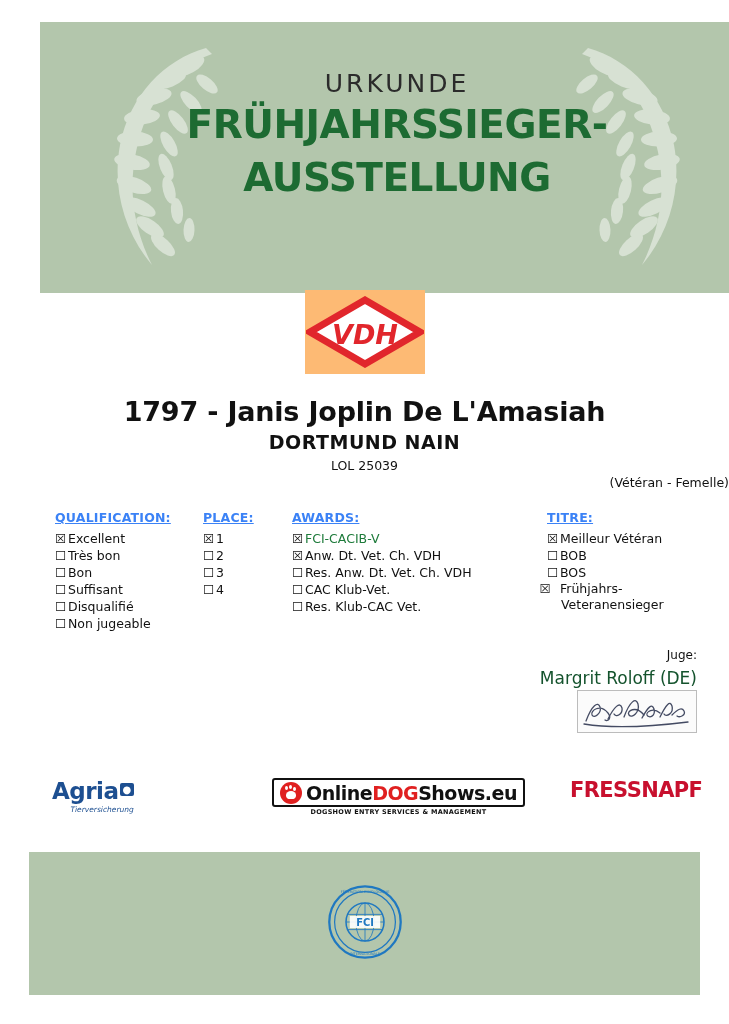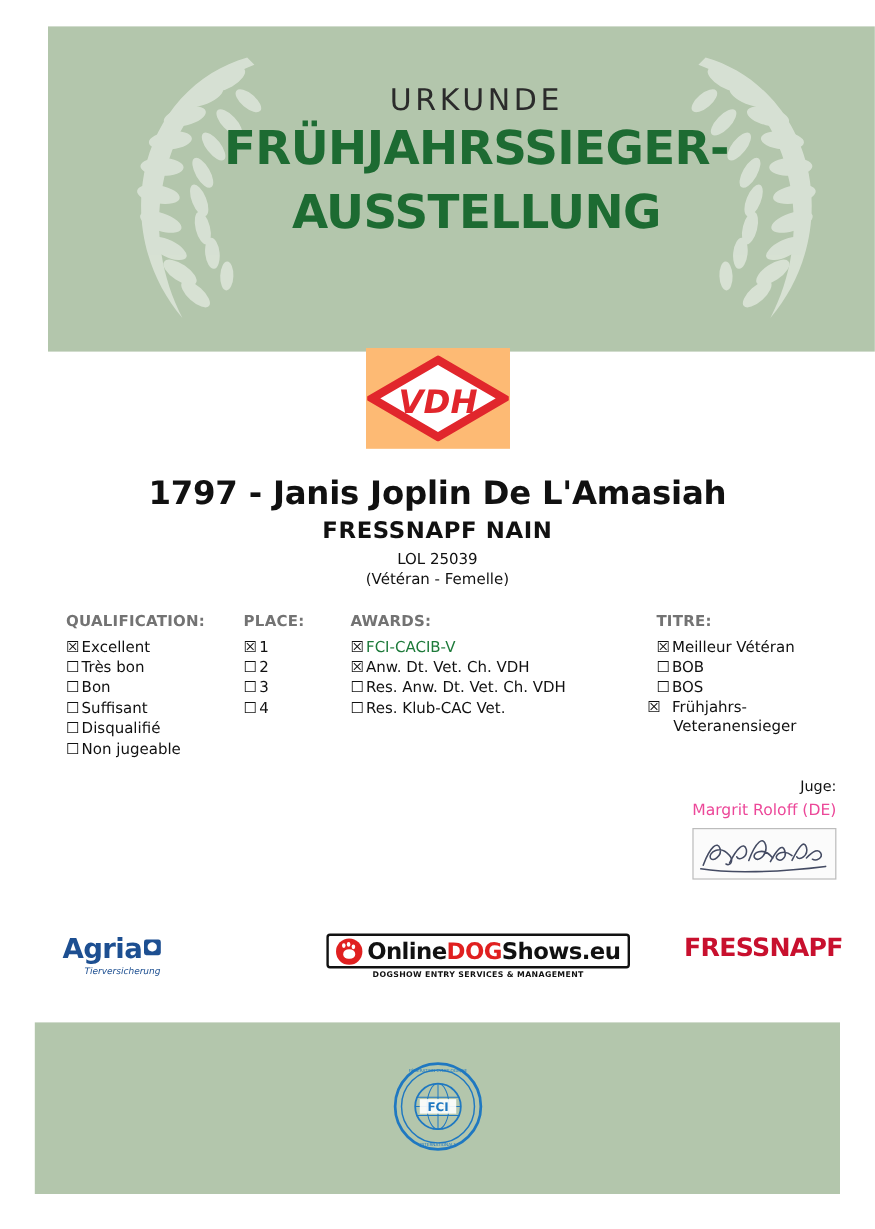--- a/index.html
+++ b/index.html
@@ -103,20 +103,21 @@
   }
   .regnum {
     margin-top: 5px;
     font-size: 12.5px;
     color: #111;
   }
   .classinfo {
     margin-top: 2px;
     font-size: 12.5px;
     color: #111;
+    text-align: right;
   }
 
   
   .cols {
     position: absolute;
     top: 510px;
     left: 0;
     right: 0;
     height: 130px;
   }
@@ -125,21 +126,22 @@
     top: 0;
   }
   .col-qual  { left: 55px;  width: 145px; }
   .col-place { left: 203px; width: 80px; }
   .col-award { left: 292px; width: 215px; }
   .col-title { left: 547px; width: 175px; }
 
   .col-head {
     font-size: 12.5px;
     font-weight: bold;
-    color: #737373;
+    color: #3b82f6;
+    text-decoration: underline;
     margin-bottom: 5px;
     letter-spacing: 0.2px;
   }
   .opt {
     font-size: 12.5px;
     line-height: 17px;
     color: #111;
     white-space: nowrap;
   }
   .opt .box {
@@ -157,22 +159,22 @@
     right: 32px;
     top: 648px;
     font-size: 12px;
     color: #111;
     text-align: right;
   }
   .judge-name {
     position: absolute;
     right: 32px;
     top: 668px;
-    font-size: 13px;
-    color: #ec4899;
+    font-size: 17px;
+    color: #14532d;
     text-align: right;
   }
   .signature {
     position: absolute;
     right: 32px;
     top: 690px;
     width: 118px;
     height: 41px;
     border: 1px solid #bcbcbc;
     background: #fbfbfb;
@@ -363,21 +365,21 @@
 
   <div class="vdh-wrap">
     <svg width="118" height="72" viewBox="0 0 118 72" xmlns="http://www.w3.org/2000/svg">
       <polygon points="59,4 114,36 59,68 4,36" fill="#ffffff" stroke="#e1262c" stroke-width="7"></polygon>
       <text x="59" y="48" font-family="DejaVu Sans, sans-serif" font-size="27" font-weight="bold" font-style="italic" fill="#e1262c" text-anchor="middle">VDH</text>
     </svg>
   </div>
 
   <div class="dog-block">
     <div class="dog-name">1797 - Janis Joplin De L'Amasiah</div>
-    <div class="breed">FRESSNAPF NAIN</div>
+    <div class="breed">DORTMUND NAIN</div>
     <div class="regnum">LOL 25039</div>
     <div class="classinfo">(Vétéran - Femelle)</div>
   </div>
 
   <div class="cols">
 
     <div class="col col-qual">
       <div class="col-head">QUALIFICATION:</div>
       <div class="opt"><span class="box">☒</span><span>Excellent</span></div>
       <div class="opt"><span class="box">☐</span><span>Très bon</span></div>
@@ -393,20 +395,21 @@
       <div class="opt"><span class="box">☐</span><span>2</span></div>
       <div class="opt"><span class="box">☐</span><span>3</span></div>
       <div class="opt"><span class="box">☐</span><span>4</span></div>
     </div>
 
     <div class="col col-award">
       <div class="col-head">AWARDS:</div>
       <div class="opt"><span class="box">☒</span><span class="fci-green">FCI-CACIB-V</span></div>
       <div class="opt"><span class="box">☒</span><span>Anw. Dt. Vet. Ch. VDH</span></div>
       <div class="opt"><span class="box">☐</span><span>Res. Anw. Dt. Vet. Ch. VDH</span></div>
+      <div class="opt"><span class="box">☐</span><span>CAC Klub-Vet.</span></div>
       <div class="opt"><span class="box">☐</span><span>Res. Klub-CAC Vet.</span></div>
     </div>
 
     <div class="col col-title">
       <div class="col-head">TITRE:</div>
       <div class="opt"><span class="box">☒</span><span>Meilleur Vétéran</span></div>
       <div class="opt"><span class="box">☐</span><span>BOB</span></div>
       <div class="opt"><span class="box">☐</span><span>BOS</span></div>
       <div class="opt wrap" style="text-indent:-14px; padding-left:14px;"><span class="box">☒</span><span>Frühjahrs-Veteranensieger</span></div>
     </div>

